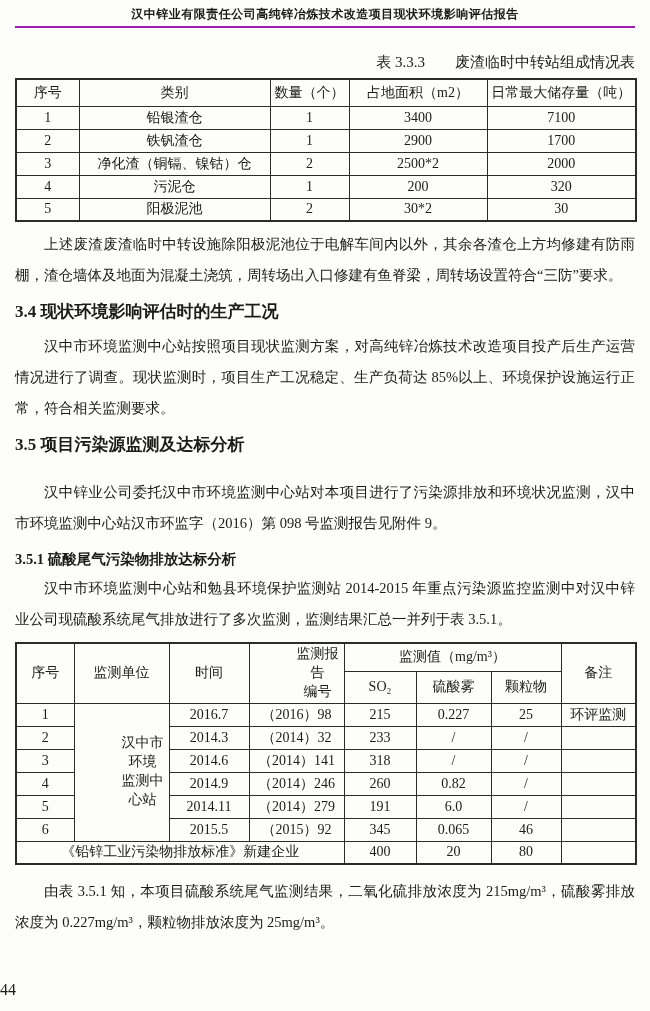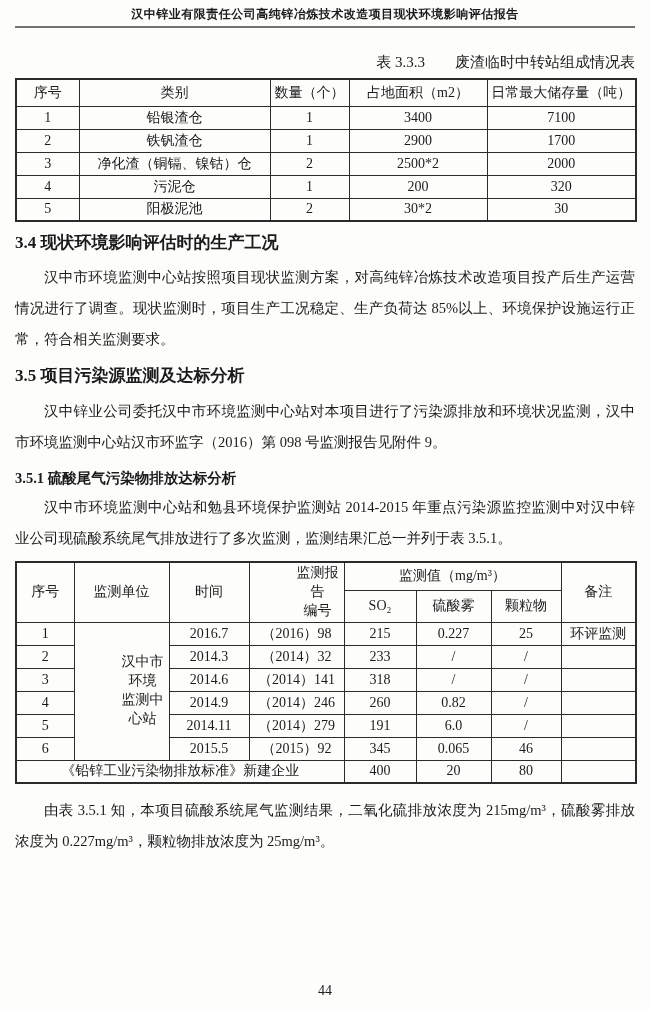--- a/index.html
+++ b/index.html
@@ -15,21 +15,21 @@
     font-family: "Liberation Serif", "DejaVu Serif", serif;
     padding: 0 15px;
     overflow: hidden;
   }
   .doc-header {
     text-align: center;
     font-size: 12px;
     font-weight: bold;
     padding-top: 6px;
     padding-bottom: 3px;
-    border-bottom: 2px solid #737373;
+    border-bottom: 2px solid #a21caf;
     letter-spacing: 0.5px;
   }
   .caption {
     text-align: right;
     font-size: 15px;
   }
   .caption-1 { margin-top: 25px; }
   .caption-2 { margin-top: 7px; }
   .cap-gap-wide { margin-left: 2em; }
   .cap-gap { margin-left: 1.1em; }
@@ -57,42 +57,42 @@
   .t2 td { height: 23px; }
   .pre { white-space: pre-line; line-height: 1.35; padding-left: 44px; }
   .para {
     font-size: 14.5px;
     line-height: 31px;
     text-align: justify;
     text-indent: 2em;
   }
   .p1 { margin-top: 7px; }
   .p2 { margin-top: 7px; }
-  .p3 { margin-top: 8px; }
+  .p3 { margin-top: 20px; }
   .p4 { margin-top: 3px; }
   .p5 { margin-top: 11px; }
   .h2 {
     font-size: 17px;
     font-weight: bold;
     line-height: 24px;
     margin-top: 9px;
   }
   .h3 {
     font-size: 14.5px;
     font-weight: bold;
     line-height: 22px;
     margin-top: 9px;
   }
   .footer {
     position: absolute;
     left: 0;
     bottom: 12px;
     width: 100%;
-    text-align: center;
-    font-size: 14px;
+    text-align: left;
+    font-size: 16px;
   }
 </style>
 </head>
 <body>
 
 <div class="page">
 
   <div class="doc-header">
     <span>汉中锌业有限责任公司高纯锌冶炼技术改造项目现状环境影响评估报告</span>
   </div>
@@ -150,20 +150,21 @@
       <tr>
         <td>5</td>
         <td>阳极泥池</td>
         <td>2</td>
         <td>30*2</td>
         <td>30</td>
       </tr>
     </tbody>
   </table>
 
+  <p class="para p1">上述废渣废渣临时中转设施除阳极泥池位于电解车间内以外，其余各渣仓上方均修建有防雨棚，渣仓墙体及地面为混凝土浇筑，周转场出入口修建有鱼脊梁，周转场设置符合“三防”要求。</p>
 
   <div class="h2">3.4 现状环境影响评估时的生产工况</div>
   <p class="para p2">汉中市环境监测中心站按照项目现状监测方案，对高纯锌冶炼技术改造项目投产后生产运营情况进行了调查。现状监测时，项目生产工况稳定、生产负荷达 85%以上、环境保护设施运行正常，符合相关监测要求。</p>
 
   <div class="h2">3.5 项目污染源监测及达标分析</div>
   <p class="para p3">汉中锌业公司委托汉中市环境监测中心站对本项目进行了污染源排放和环境状况监测，汉中市环境监测中心站汉市环监字（2016）第 098 号监测报告见附件 9。</p>
 
   <div class="h3">3.5.1 硫酸尾气污染物排放达标分析</div>
   <p class="para p4">汉中市环境监测中心站和勉县环境保护监测站 2014-2015 年重点污染源监控监测中对汉中锌业公司现硫酸系统尾气排放进行了多次监测，监测结果汇总一并列于表 3.5.1。</p>
 

